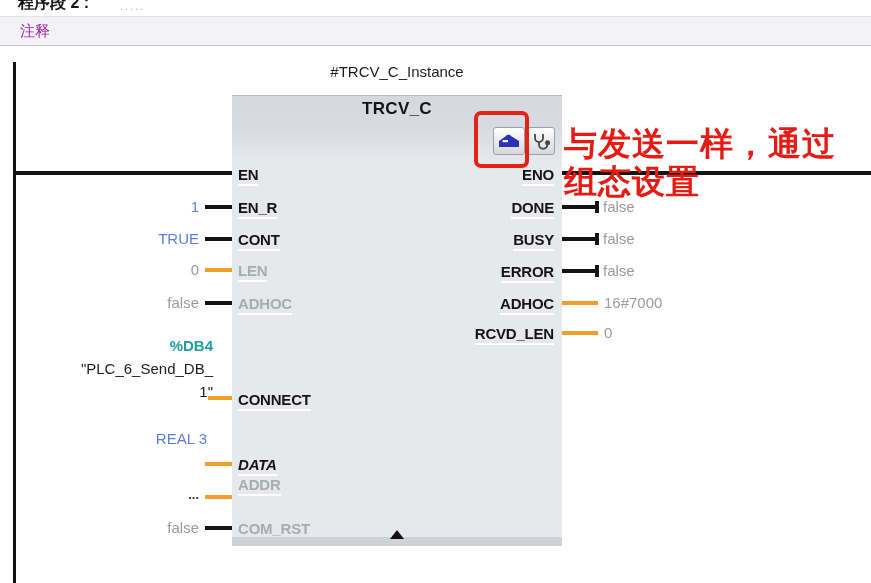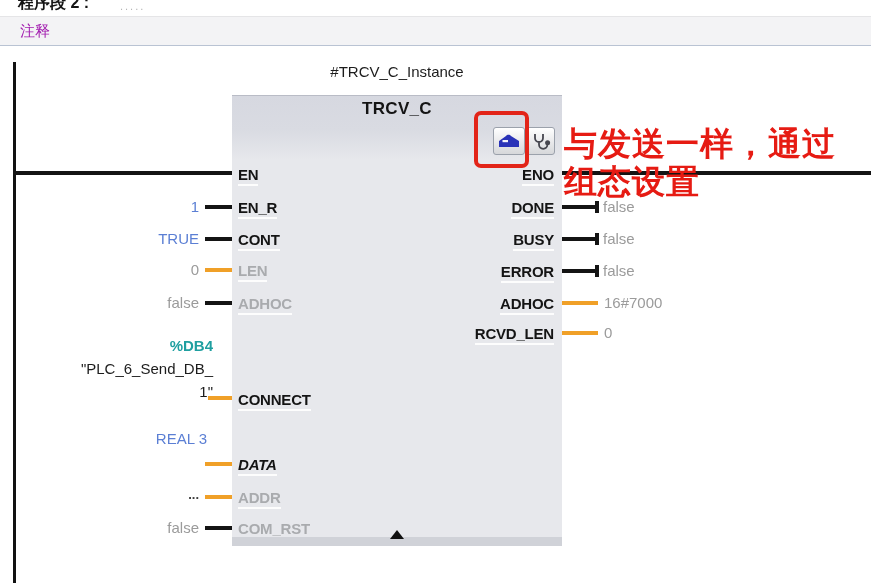--- a/index.html
+++ b/index.html
@@ -98,21 +98,21 @@
   </div>
   <div class="red-box"></div>
 
   <span class="pin left" style="top:166px;">EN</span>
   <span class="pin left" style="top:199px;">EN_R</span>
   <span class="pin left" style="top:231px;">CONT</span>
   <span class="pin left muted" style="top:262px;">LEN</span>
   <span class="pin left muted" style="top:295px;">ADHOC</span>
   <span class="pin left" style="top:391px;">CONNECT</span>
   <span class="pin left" style="top:456px;font-style:italic;">DATA</span>
-  <span class="pin left muted" style="top:489px;">ADDR</span>
+  <span class="pin left muted" style="top:476px;">ADDR</span>
   <span class="pin left muted" style="top:520px;">COM_RST</span>
 
   <span class="pin right" style="top:166px;">ENO</span>
   <span class="pin right" style="top:199px;">DONE</span>
   <span class="pin right" style="top:231px;">BUSY</span>
   <span class="pin right" style="top:263px;">ERROR</span>
   <span class="pin right" style="top:295px;">ADHOC</span>
   <span class="pin right" style="top:325px;">RCVD_LEN</span>
 
   <span class="val rt blue" style="top:198px;">1</span>

